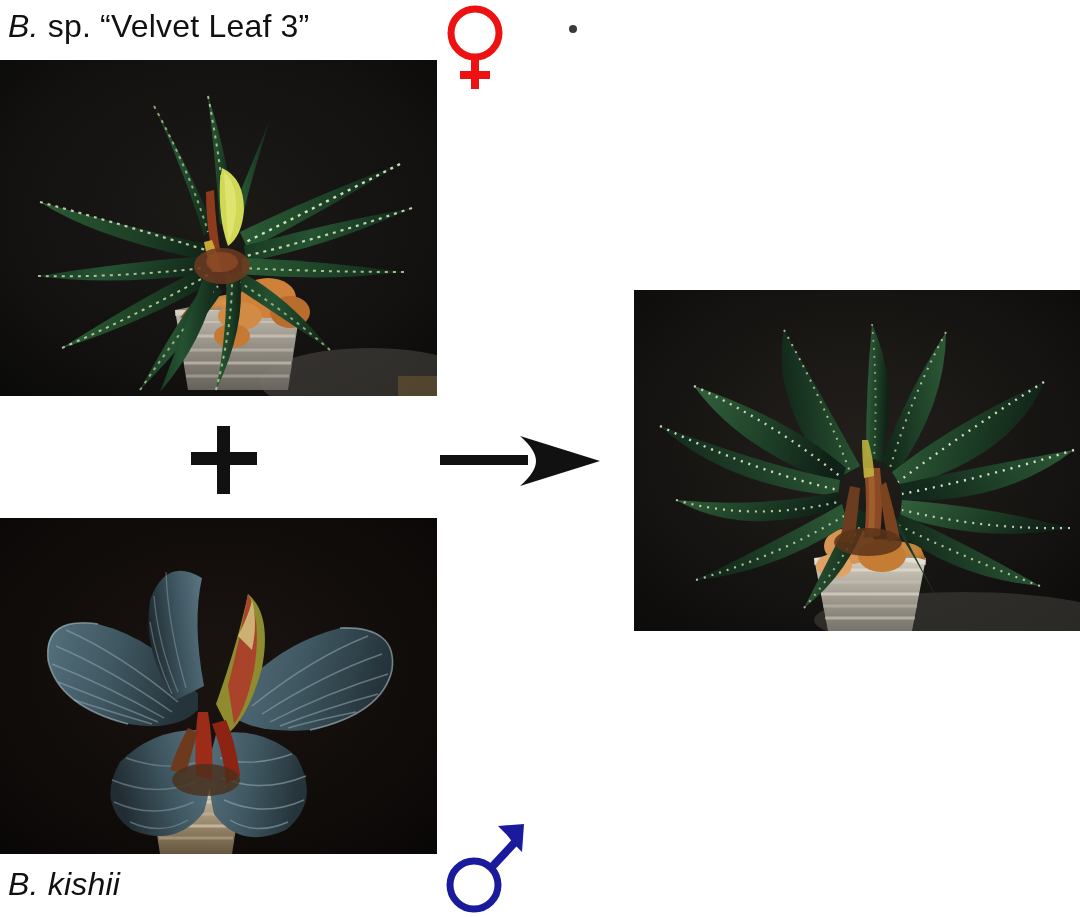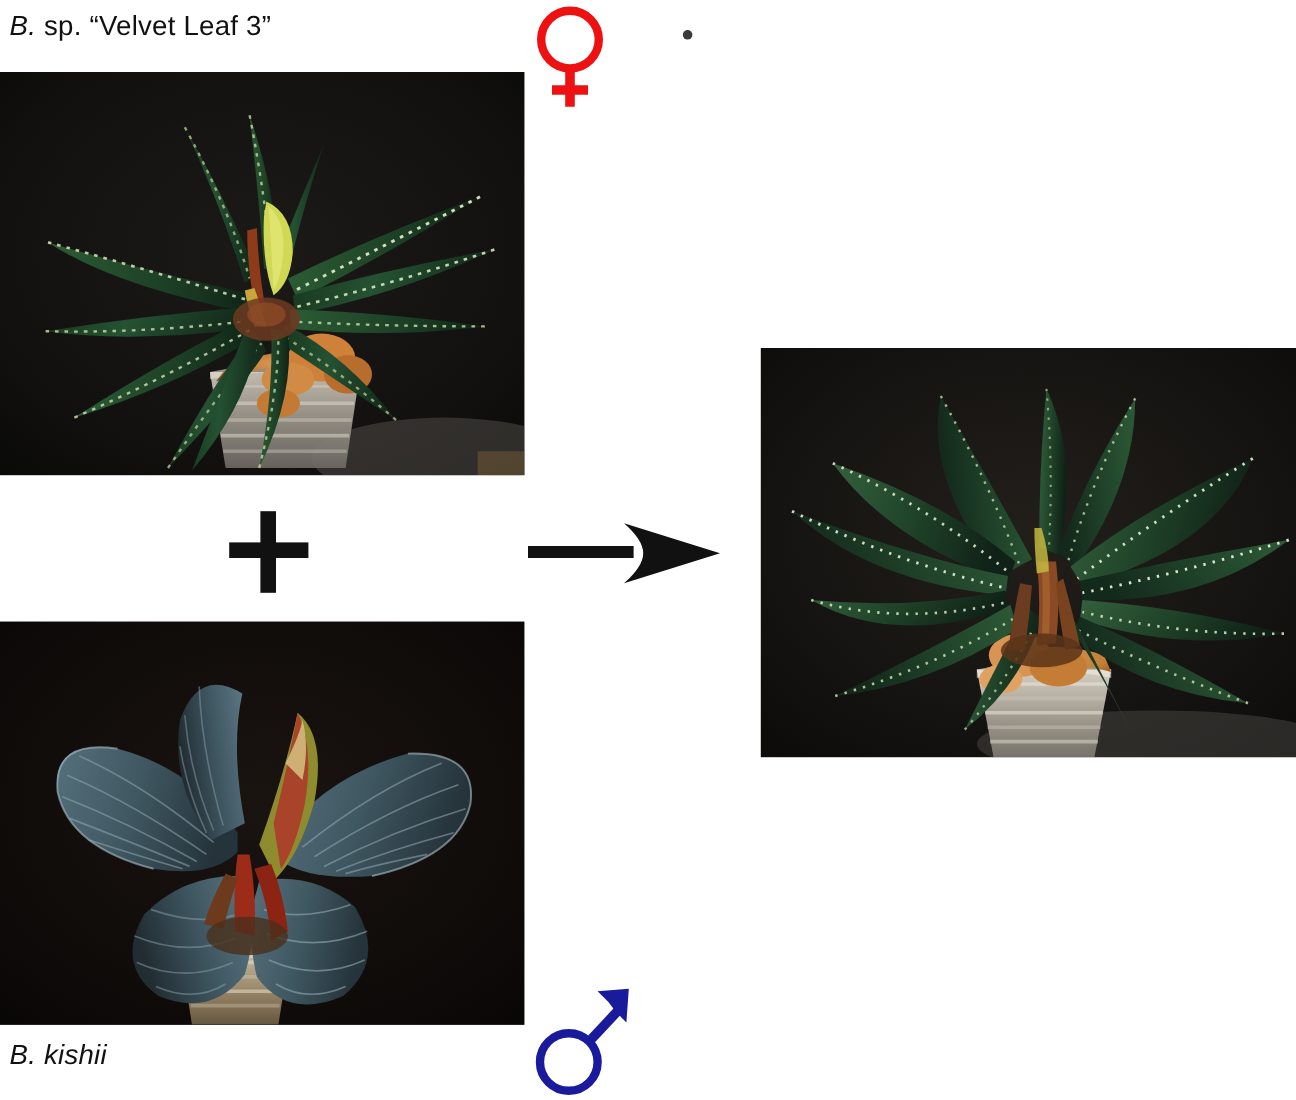--- a/index.html
+++ b/index.html
@@ -12,21 +12,21 @@
     width: 1080px;
     height: 917px;
     background: #ffffff;
     font-family: "Liberation Sans", sans-serif;
     overflow: hidden;
   }
 
   
   .caption {
     position: absolute;
-    font-size: 23px;
+    font-size: 32px;
     color: #111111;
     white-space: nowrap;
     letter-spacing: 0.2px;
   }
   .caption .genus {
     font-style: italic;
   }
   .caption .epithet-italic {
     font-style: italic;
   }

